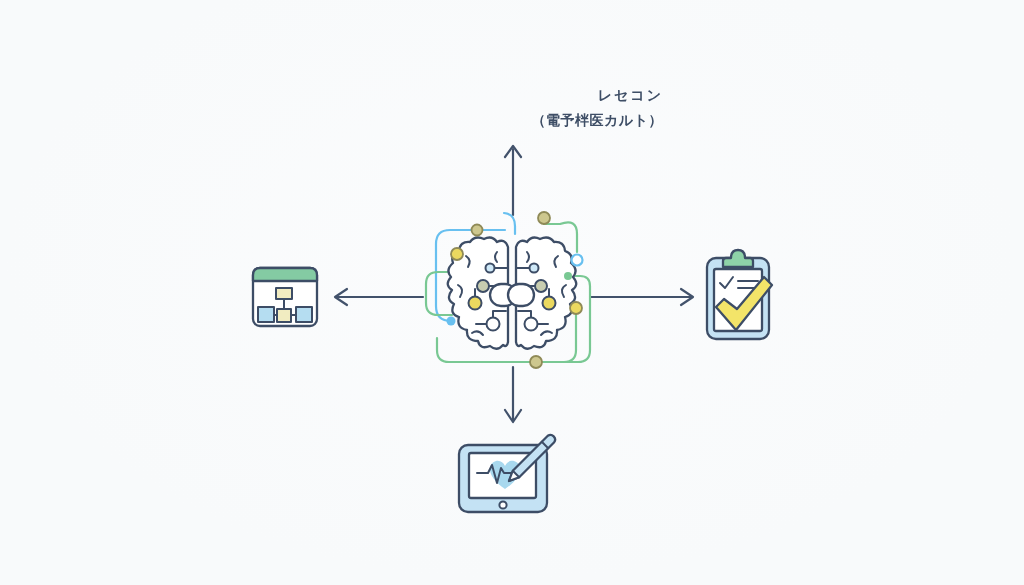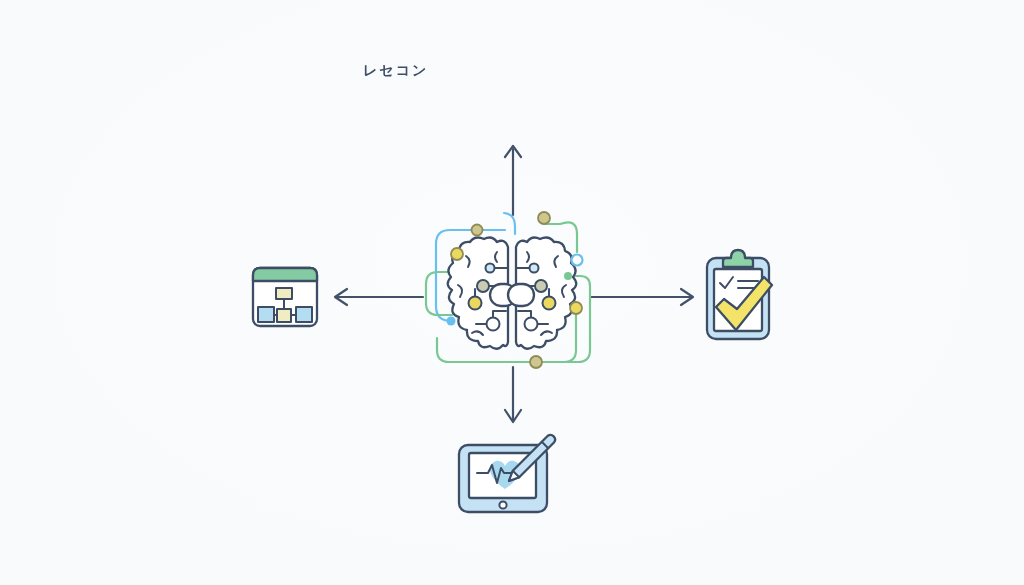--- a/index.html
+++ b/index.html
@@ -5,21 +5,21 @@
   html,body{margin:0;padding:0;}
   body{
     width:1024px;height:585px;position:relative;overflow:hidden;
     background:var(--bg,#f8fafb);
     font-family:"Liberation Sans","DejaVu Sans",sans-serif;
   }
   .stage{position:absolute;inset:0;
     background:radial-gradient(ellipse at 50% 45%, #fbfcfd 0%, var(--bg) 70%);}
   .abs{position:absolute;}
   .title{
-    left:363px;top:58px;width:300px;text-align:left;
+    left:363px;top:83px;width:300px;text-align:right;
     color:var(--text,#3e4e66);font-size:14px;font-weight:600;line-height:25px;
   }
   .title .l1{letter-spacing:2px;}
   .title .l2{letter-spacing:0.5px;}
   svg{display:block;overflow:visible;}
   .ln{stroke:var(--navy);stroke-width:2.3;fill:none;stroke-linecap:round;stroke-linejoin:round;}
   .ln-thin{stroke:var(--navy);stroke-width:2;fill:none;stroke-linecap:round;stroke-linejoin:round;}
   .arrow{stroke:var(--arrow);stroke-width:2.2;fill:none;stroke-linecap:round;stroke-linejoin:round;}
   .trace-b{stroke:var(--blue);stroke-width:2.2;fill:none;stroke-linecap:round;}
   .trace-g{stroke:var(--green);stroke-width:2.2;fill:none;stroke-linecap:round;}
@@ -34,20 +34,21 @@
   .s-olive{stroke:var(--khakistroke);stroke-width:1.8;}
   .s-blue{stroke:var(--blue);stroke-width:2.2;}
 </style>
 </head>
 <body>
 
 <div class="stage">
 
   <div class="abs title">
     <div class="l1">レセコン</div>
+    <div class="l2">（電予柈医カルト）</div>
   </div>
 
   <svg class="abs" style="left:499px;top:141px" width="28" height="76" viewBox="0 0 28 76">
     <path class="arrow" d="M14,74 V8"></path>
     <path class="arrow" d="M6,16 L14,5 L22,16"></path>
   </svg>
   <svg class="abs" style="left:499px;top:364px" width="28" height="68" viewBox="0 0 28 68">
     <path class="arrow" d="M14,3 V56"></path>
     <path class="arrow" d="M6,46 L14,58 L22,46"></path>
   </svg>

